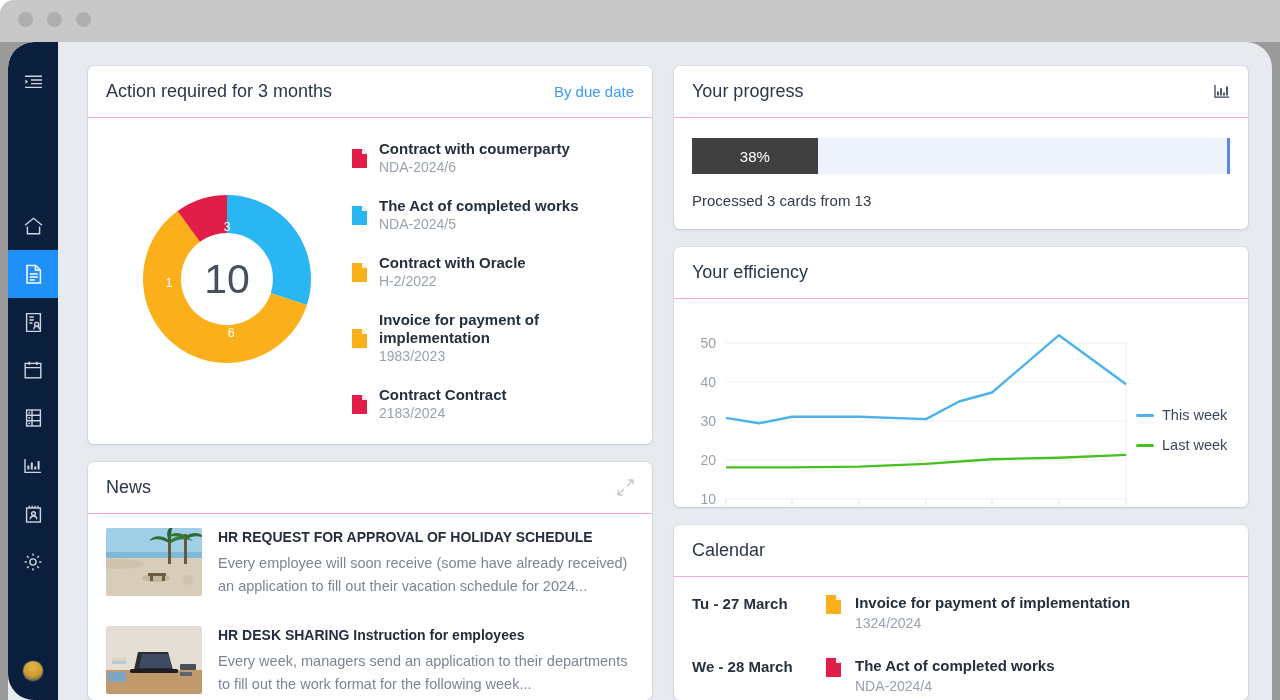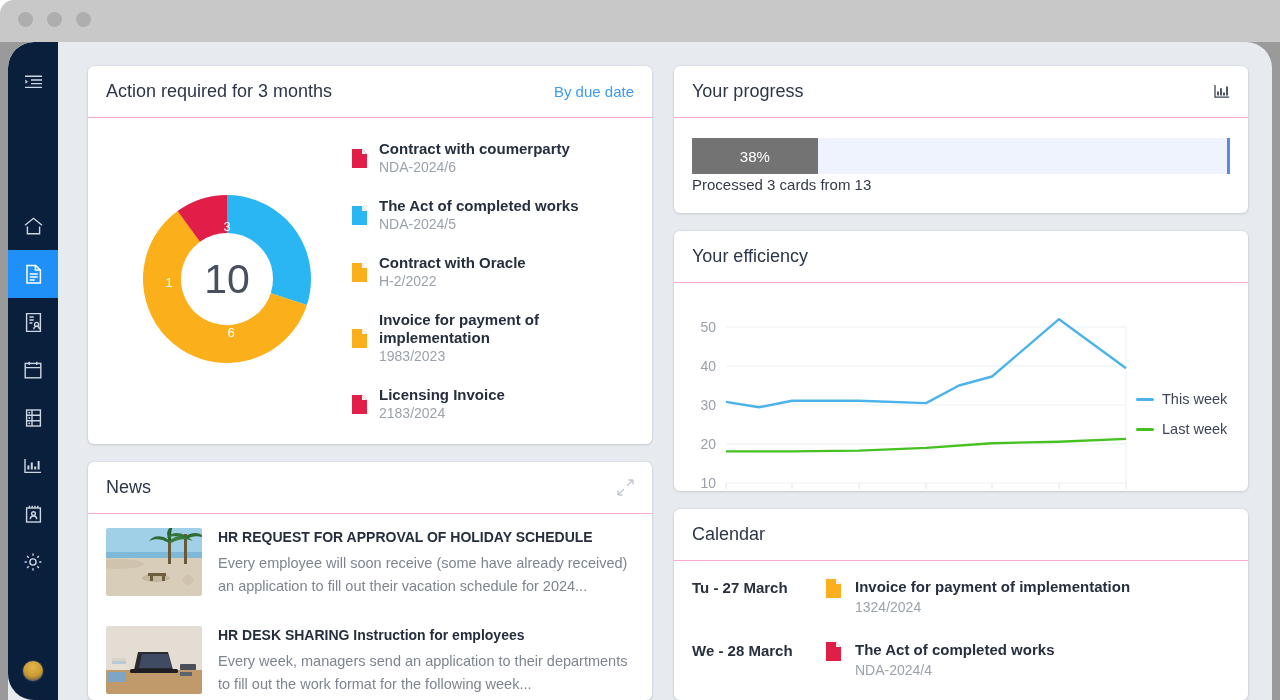--- a/index.html
+++ b/index.html
@@ -100,25 +100,25 @@
   .news-t { font-size: 14px; font-weight: bold; color: #242e3d; line-height: 19px; text-align: center; }
   .news-d { font-size: 14.5px; color: #7d8590; line-height: 23px; margin-top: 5px; }
 
   
   #prog-body { padding: 20px 18px 20px; }
   #prog-track {
     position: relative; height: 36px; background: #eef3fe;
     border-right: 3px solid #5b87e8;
   }
   #prog-fill {
-    height: 36px; background: #737373;
+    height: 36px; background: #404040;
     display: flex; align-items: center; justify-content: center;
     color: #fff; font-size: 15px;
   }
-  #prog-note { margin-top: 2px; font-size: 15px; color: #333b48; }
+  #prog-note { margin-top: 18px; font-size: 15px; color: #333b48; }
 
   
   #eff-body { padding: 8px 0 6px; height: 208px; position: relative; }
   #eff-svg { display: block; }
   .legend-item { display: flex; align-items: center; gap: 8px; }
   .legend-dash { width: 18px; height: 3px; border-radius: 2px; }
   .legend-lbl { font-size: 14.5px; color: #3d4656; }
 
   
   #cal-body { padding: 4px 18px 0; }
@@ -322,21 +322,21 @@
               </div>
 
               <div class="doc-row">
                 <span class="fileico">
                   <svg width="15" height="19" viewBox="0 0 15 19">
                       <path d="M0 0h10l5 5v14H0z" fill="#e01e48"></path>
                       <path d="M10 0l5 5h-5z" fill="#f2f3f5"></path>
                     </svg>
                 </span>
                 <span class="doc-txt">
-                  <span class="t">Licensing Invoice</span><br>
+                  <span class="t">Contract Contract</span><br>
                   <span class="s">2183/2024</span>
                 </span>
               </div>
 
             </div>
           </div>
         </section>
 
         <section class="card" style="flex:1">
           <div class="card-head">

